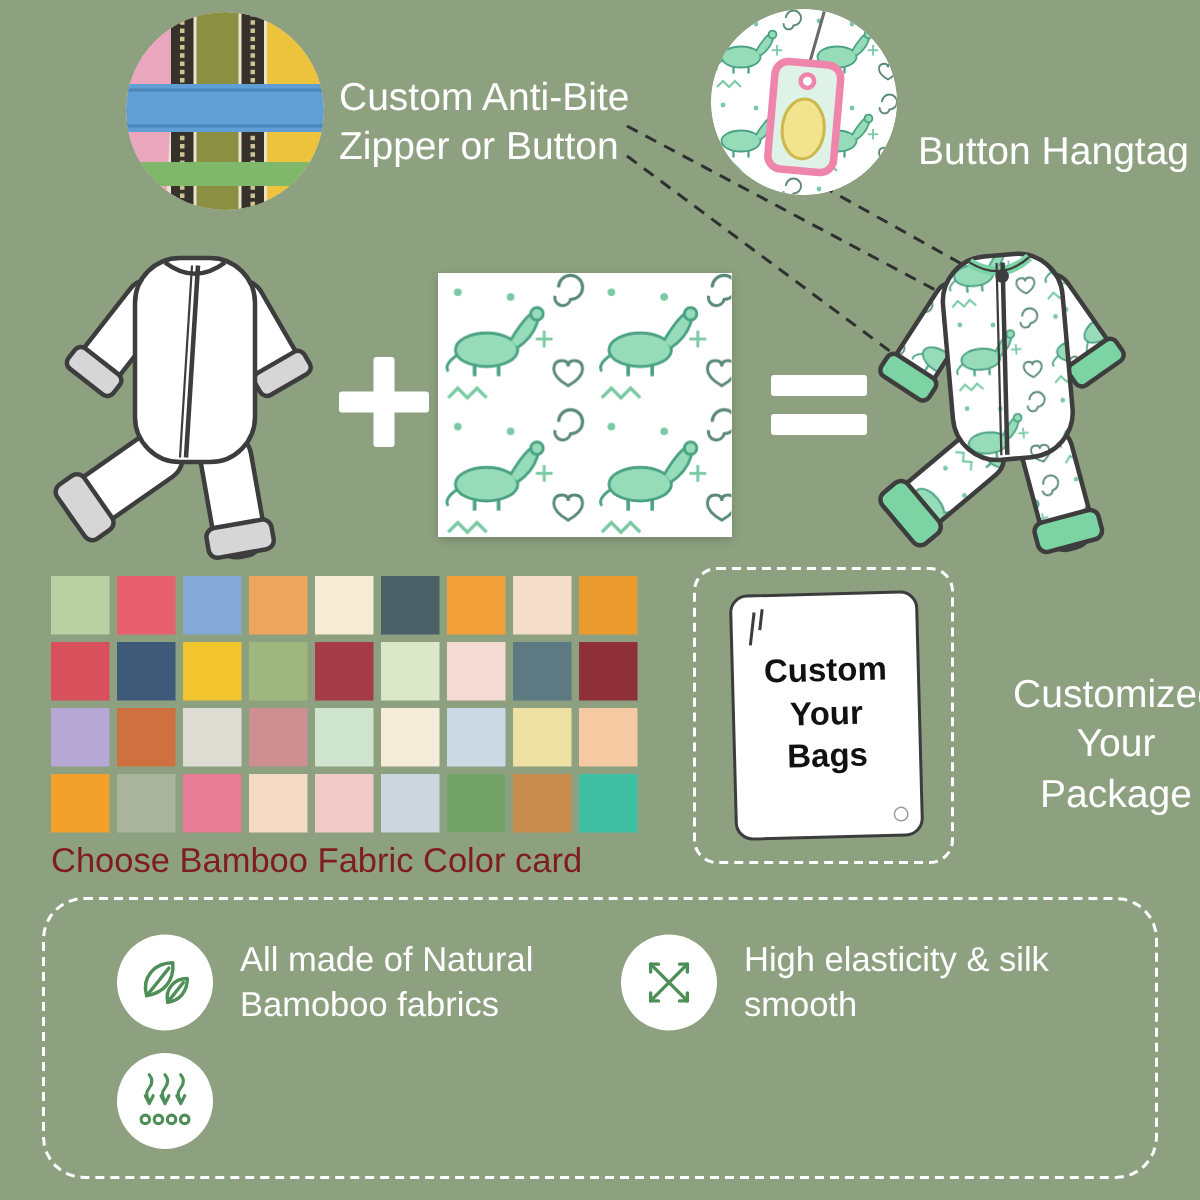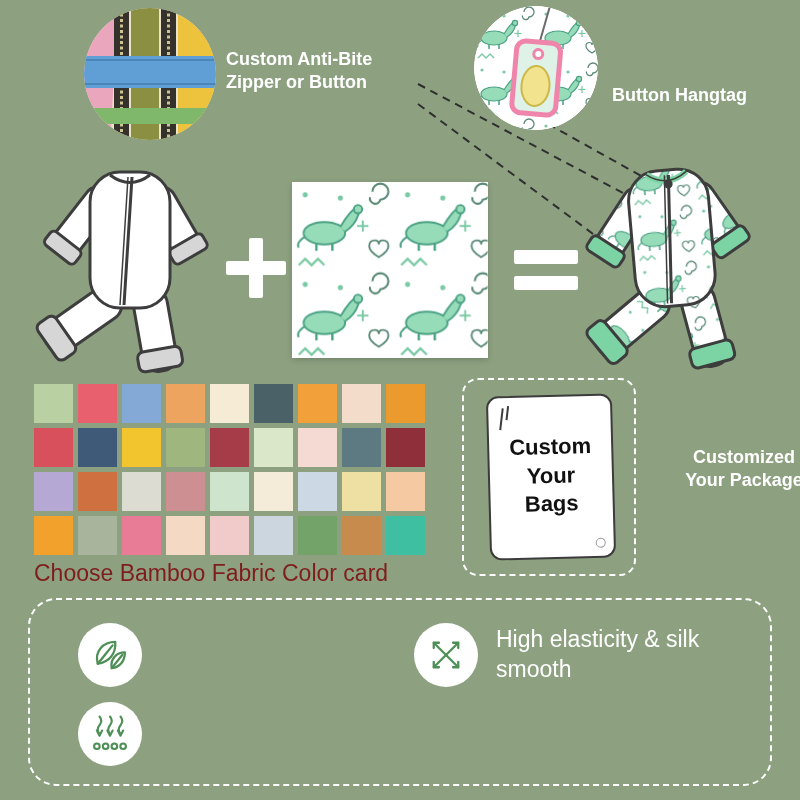--- a/index.html
+++ b/index.html
@@ -5,21 +5,21 @@
   * { margin:0; padding:0; box-sizing:border-box; }
   html,body { width:800px; height:800px; }
   body {
     font-family:"Liberation Sans", sans-serif;
     background:#8da180;
     position:relative;
     overflow:hidden;
   }
   .abs { position:absolute; }
   .pre { white-space:pre-line; }
-  .white-label { color:#ffffff; font-weight:700; font-size:18px; line-height:1.28; }
+  .white-label { color:#ffffff; font-weight:400; font-size:26px; line-height:1.28; }
 
   
   #connectors { position:absolute; left:0; top:0; width:800px; height:800px; pointer-events:none; }
 
   
   .circle-photo { border-radius:50%; overflow:hidden; }
   #zipper-circle { left:84px; top:8px; width:132px; height:132px; }
   #hangtag-circle { left:474px; top:6px; width:124px; height:124px; }
 
   #zipper-label { left:226px; top:48px; width:210px; }
@@ -273,20 +273,22 @@
     <div class="feature-icon">
       <svg viewBox="0 0 48 48" width="42" height="42">
         <g fill="none" stroke="#4e8f57" stroke-width="2.6" stroke-linecap="round" stroke-linejoin="round">
           <path d="M10 34 C6 20 16 9 30 9 C31 23 23 32 10 34 Z"></path>
           <path d="M10 34 C16 27 22 19 27 13"></path>
           <path d="M26 39 C24 29 31 21 41 21 C41 31 35 38 26 39 Z"></path>
           <path d="M26 39 C30 34 34 29 38 24"></path>
         </g>
       </svg>
     </div>
+    <div class="feature-text pre">All made of Natural
+Bamoboo fabrics</div>
   </div>
 
 
   <div class="feature">
     <div class="feature-icon">
       <svg viewBox="0 0 48 48" width="42" height="42">
         <g fill="none" stroke="#4e8f57" stroke-width="2.6" stroke-linecap="round" stroke-linejoin="round">
           <line x1="10" y1="38" x2="38" y2="10"></line>
           <path d="M32 10 L38 10 L38 16"></path>
           <path d="M10 32 L10 38 L16 38"></path>

